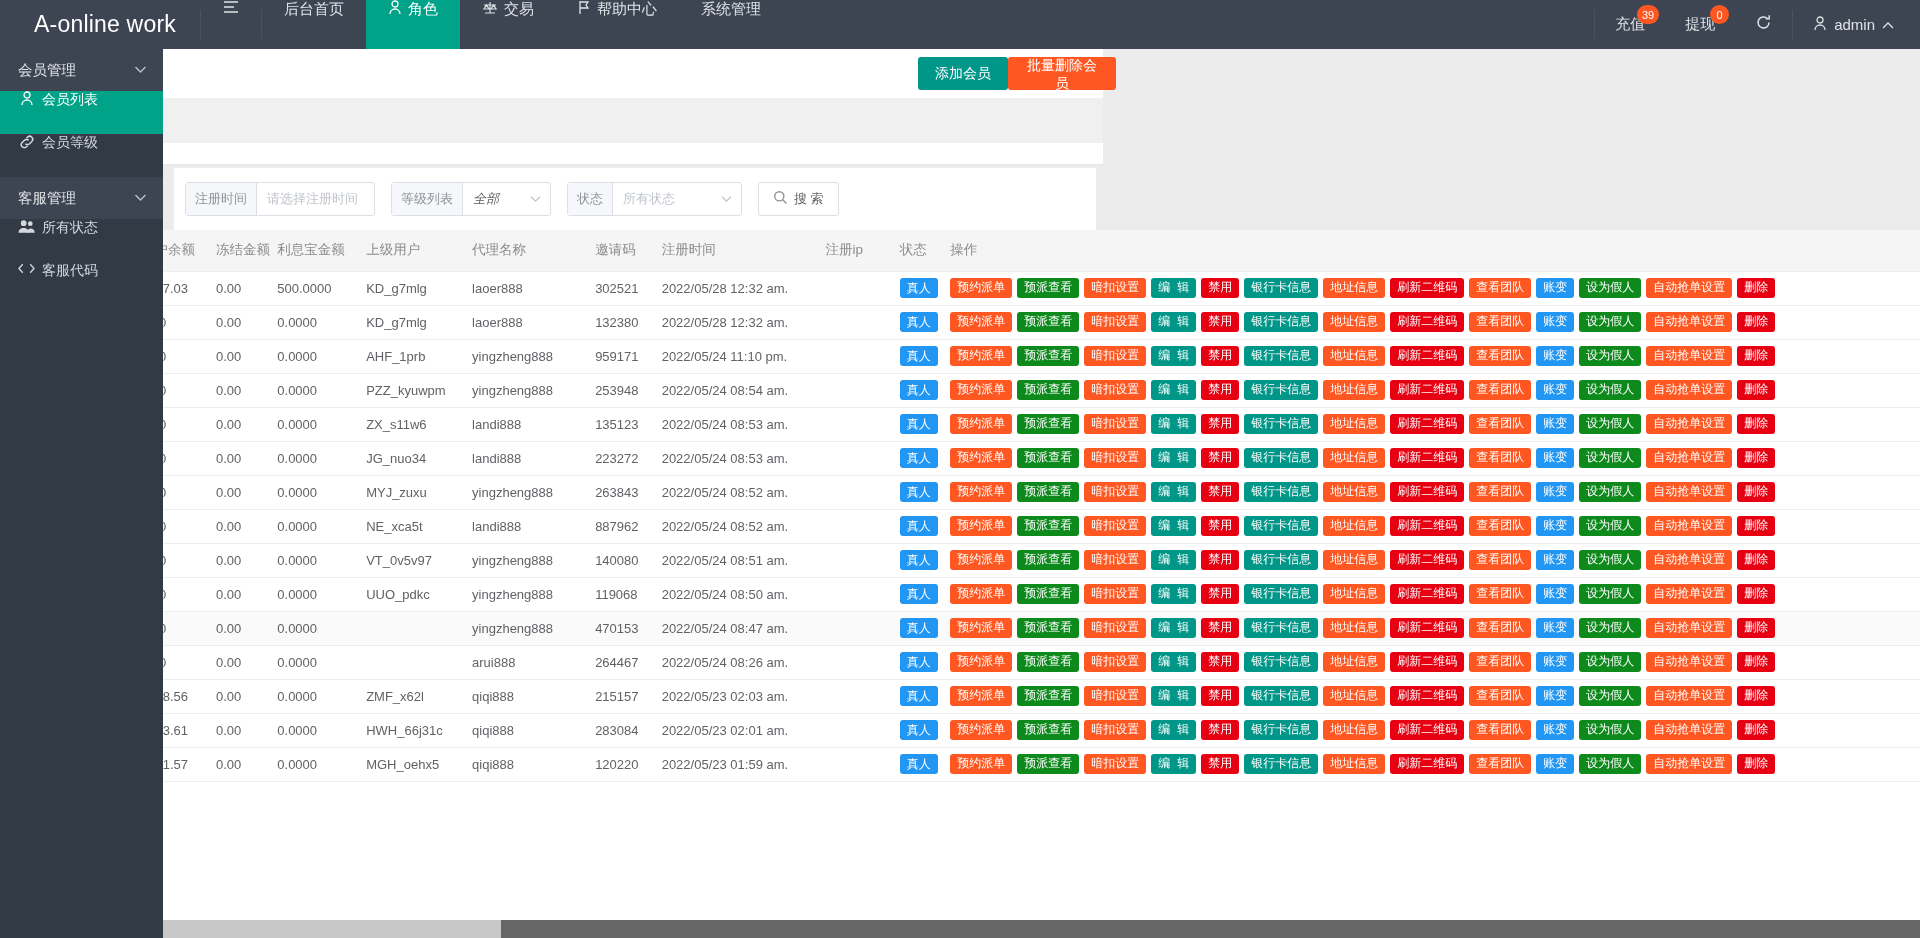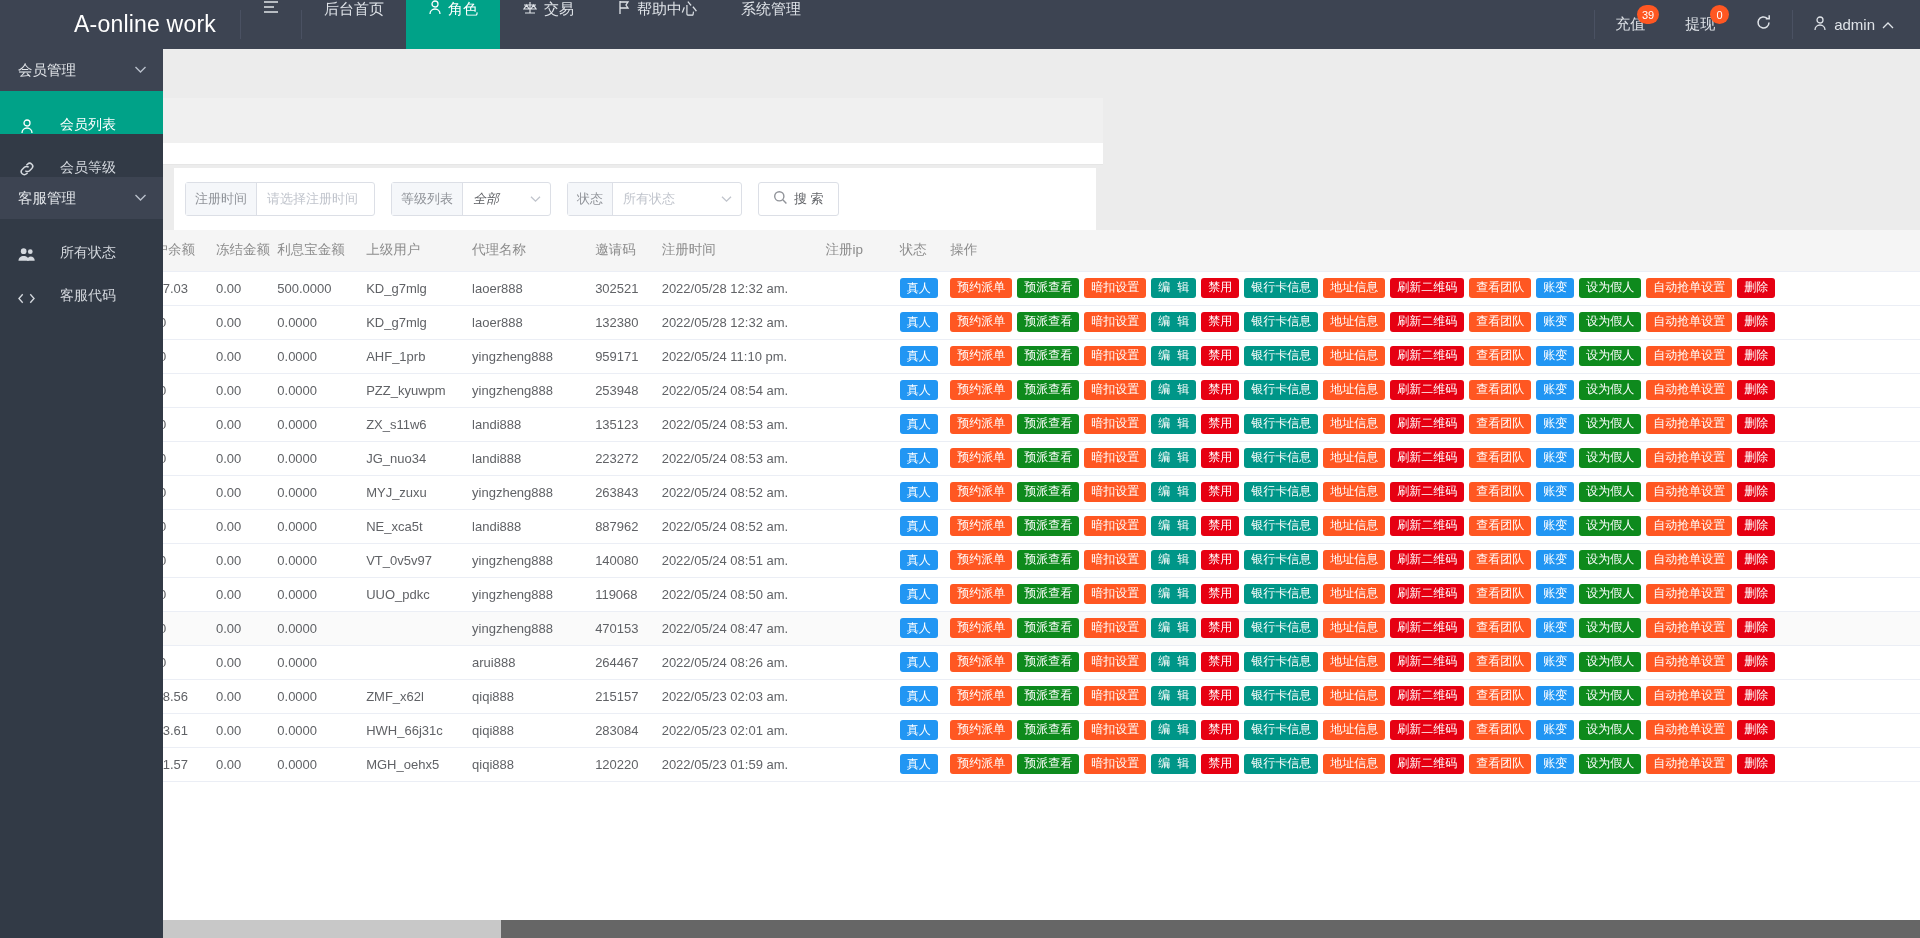--- a/index.html
+++ b/index.html
@@ -13,21 +13,20 @@
   
   #topnav {
     position: absolute; top: 0; left: 0; width: 1920px; height: 49px;
     background: #3d4452; display: flex; align-items: stretch;
     color: #e8eaed;
   }
   .brand {
     width: 200px; display: flex; align-items: center; padding-left: 34px;
     font-size: 23px; color: #ffffff; letter-spacing: .2px;
     background: #3d4452;
-    margin-left: 40px;
   }
   .nav-sep { width: 1px; background: #4a5162; margin: 10px 0; }
   .nav-item {
     display: flex; align-items: flex-start; gap: 6px;
     padding: 0 22px; font-size: 15px; color: #dfe3e8; cursor: pointer;
     white-space: nowrap;
   }
   .nav-item.active { background: #00a288; color: #ffffff; }
   .nav-item .nicon { display: inline-flex; align-items: center; }
   .nav-spacer { flex: 1; }
@@ -57,21 +56,21 @@
     position: absolute; top: 49px; left: 0; width: 163px; height: 889px;
     background: #323a46;
   }
   .side-group {
     height: 42px; display: flex; align-items: center; justify-content: space-between;
     padding: 0 16px 0 18px; color: #e3e6ea; font-size: 14.5px;
     background: #3d4452; cursor: pointer;
   }
   .side-group .chev { font-size: 12px; color: #b9c0cb; }
   .side-item {
-    height: 43px; display: flex; align-items: flex-end; gap: 25px;
+    height: 43px; display: flex; align-items: flex-start; gap: 7px;
     padding-left: 18px; color: #d4d8de; font-size: 14px; cursor: pointer;
   }
   .side-item.active { background: #00a288; color: #ffffff; }
   .side-item .sicon { width: 17px; display: inline-flex; justify-content: center; }
 
   
   #main {
     position: absolute; top: 49px; left: 163px;
     width: 1757px; height: 889px; background: #ececec;
   }
@@ -337,20 +336,24 @@
         </svg>
     </span>
     <span>客服代码</span>
   </div>
 </div>
 
 <div id="main">
 
   <div class="right-gutter"></div>
 
+  <div id="toolbar">
+    <button class="tb-btn teal">添加会员</button>
+    <button class="tb-btn orange">批量删除会员</button>
+  </div>
   <div class="toolbar-strip"></div>
   <div class="white-band"></div>
 
   <div id="filterbar">
     <div class="field w-date">
       <span class="f-label">注册时间</span>
       <span class="f-input">请选择注册时间</span>
     </div>
 
     <div class="field w-level">

